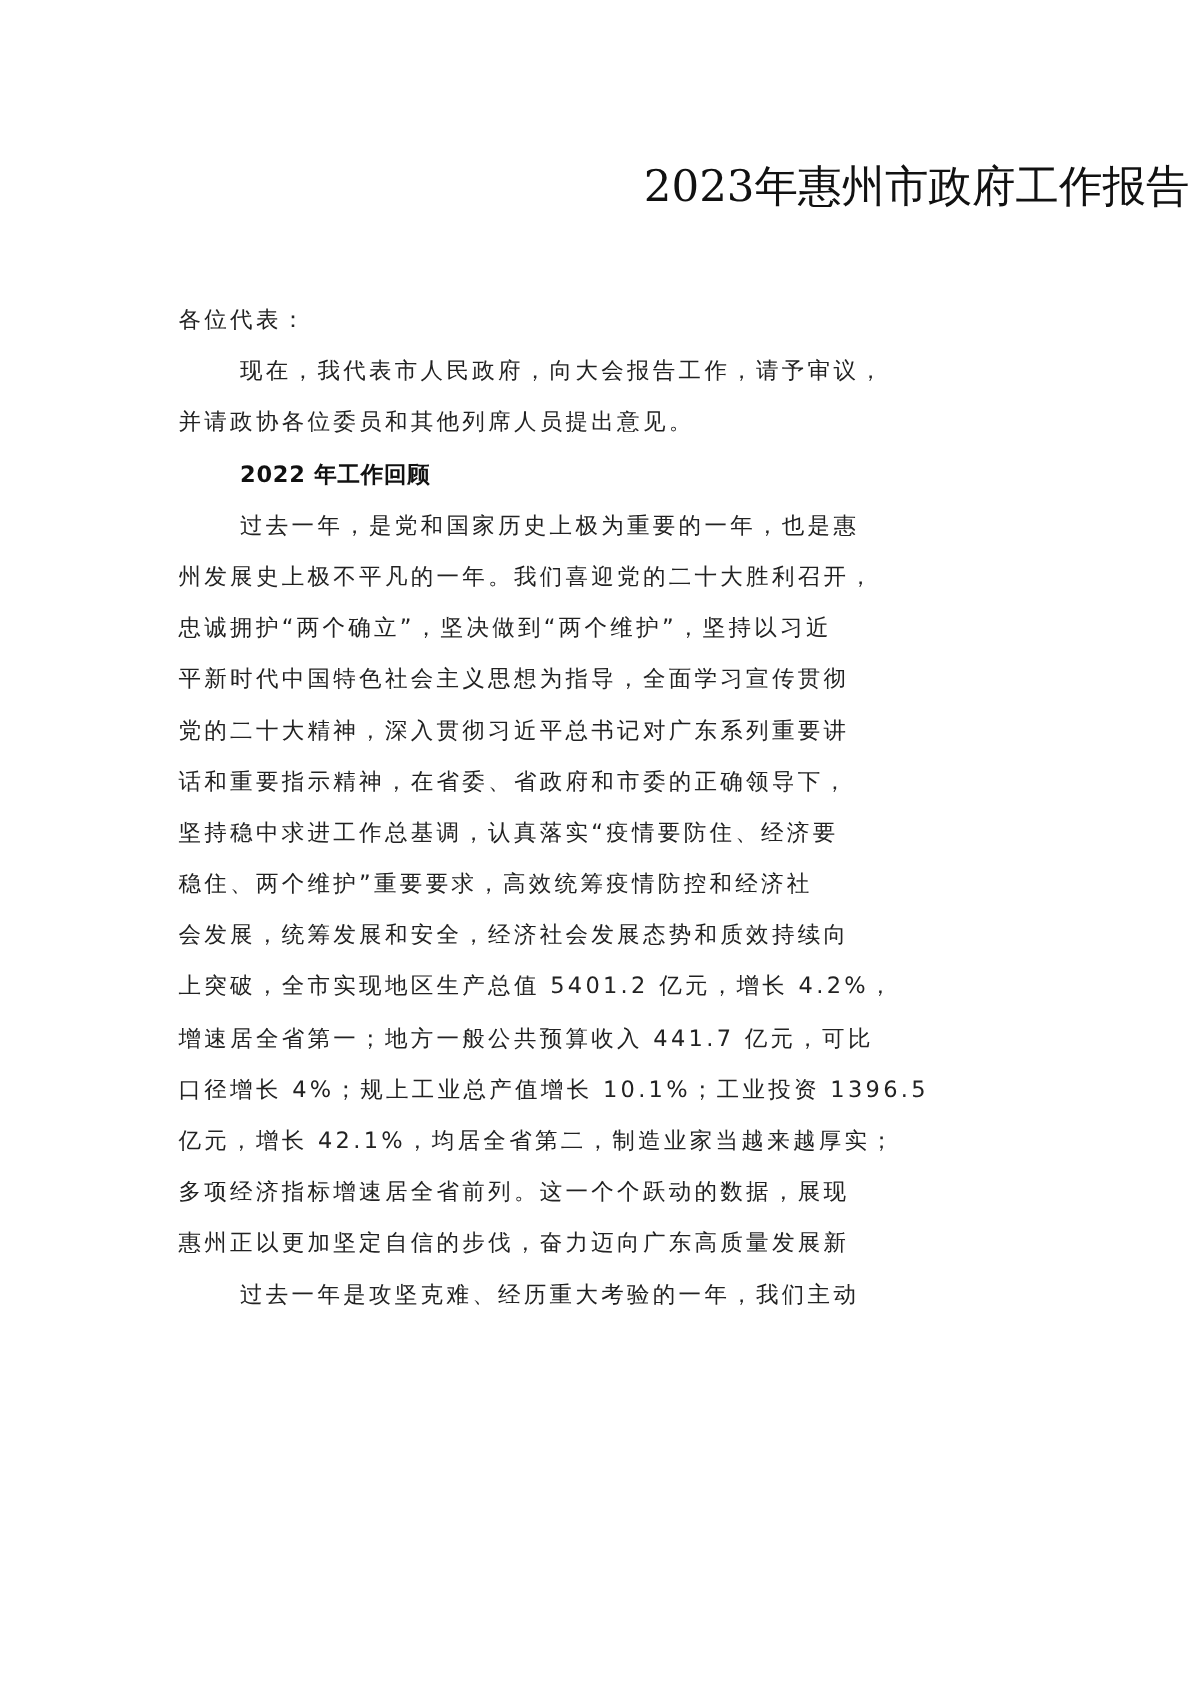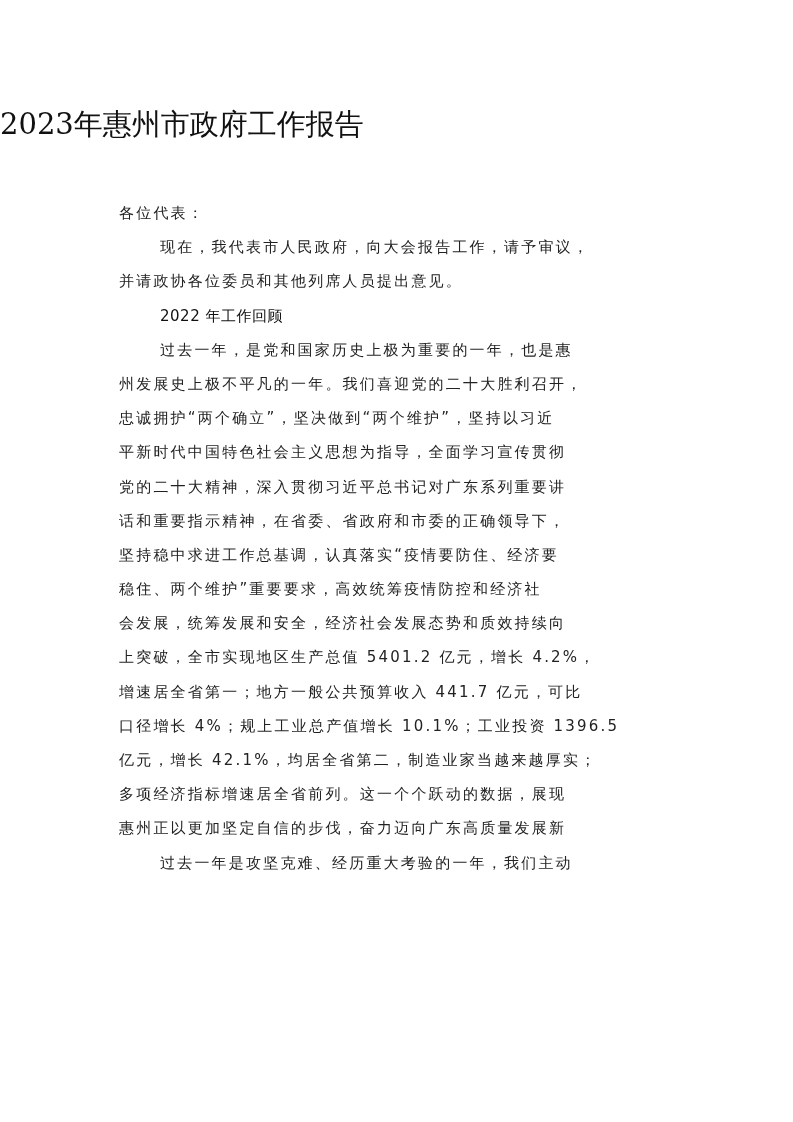--- a/index.html
+++ b/index.html
@@ -20,21 +20,21 @@
     top: 0;
     width: 793px;
     height: 1122px;
     background: #ffffff;
   }
   .title {
     position: absolute;
     top: 104px;
     left: 0;
     width: 793px;
-    text-align: left;
+    text-align: right;
     font-family: "DejaVu Serif", "Liberation Serif", serif;
     font-size: 29px;
     letter-spacing: 0px;
     line-height: 40px;
     color: #111111;
     font-weight: normal;
   }
   .body-text {
     position: absolute;
     left: 119px;
@@ -48,21 +48,21 @@
   .line {
     white-space: nowrap;
     height: 34.2px;
     letter-spacing: 2.2px;
   }
   .indent {
     padding-left: 41px;
   }
   .heading {
     font-family: "DejaVu Sans", "Liberation Sans", sans-serif;
-    font-weight: normal;
+    font-weight: bold;
     color: #111111;
     letter-spacing: 0.5px;
   }
 </style>
 </head>
 <body>
 
 <div class="page">
   <div class="title">2023年惠州市政府工作报告</div>
 

